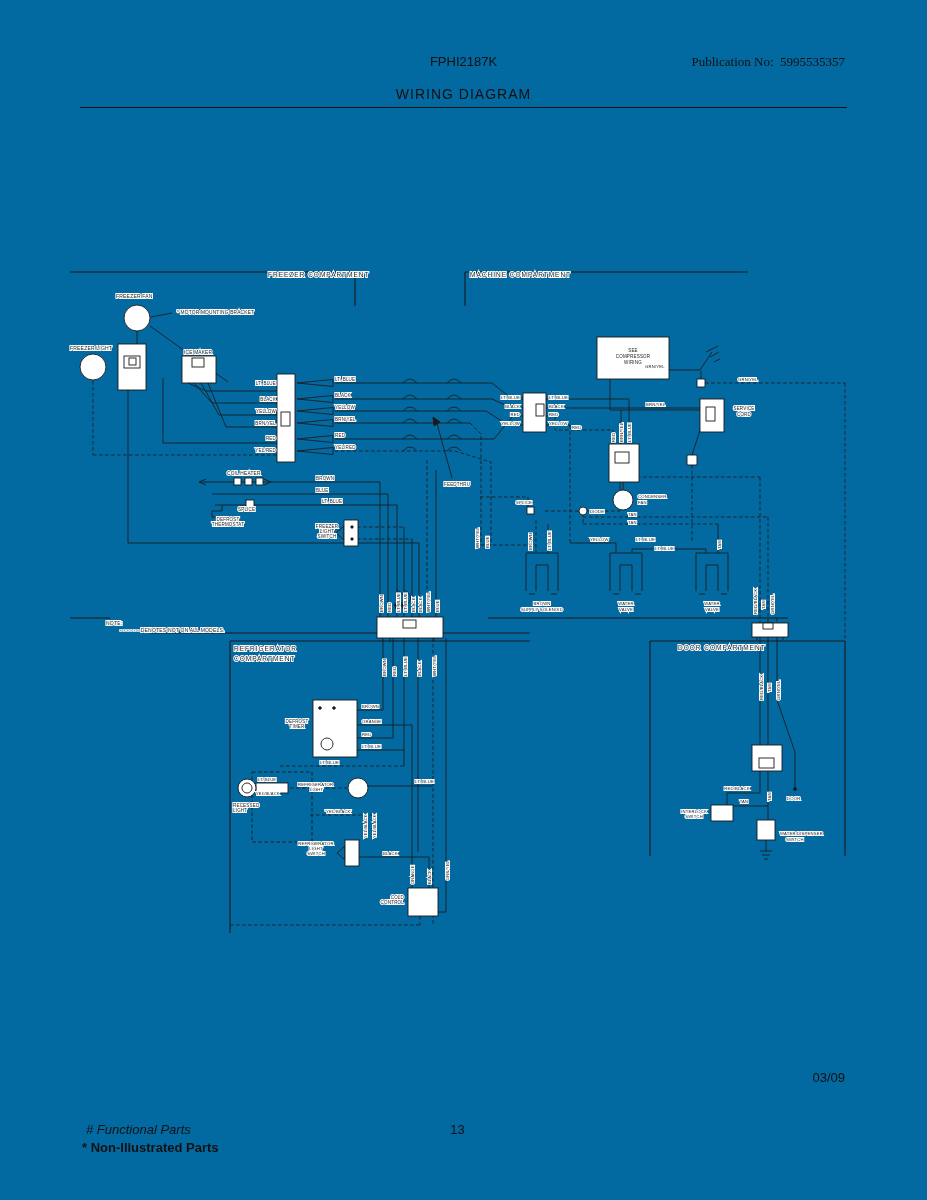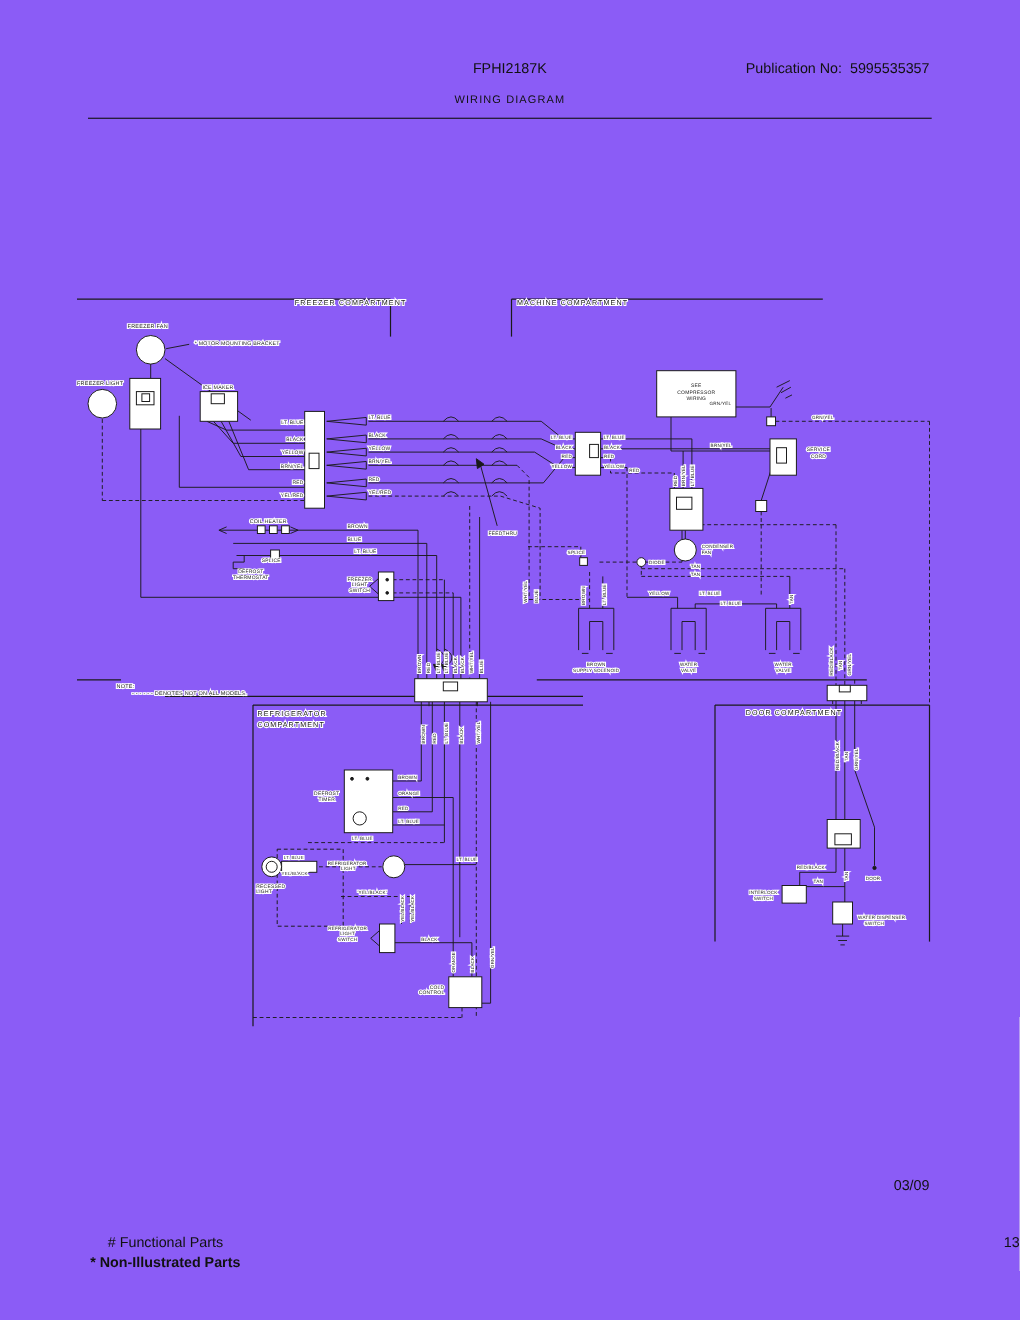--- a/index.html
+++ b/index.html
@@ -1,26 +1,26 @@
 <!DOCTYPE html>
 <html><head>
 <meta charset="utf-8">
 <style>
   html,body{margin:0;padding:0;background:#e8e8e8;}
-  #page{position:relative;width:927px;height:1200px;background:#8b5cf6;margin:0 auto;
+  #page{position:relative;width:927px;height:1200px;background:#0369a1;margin:0 auto;
         font-family:"Liberation Sans",sans-serif;color:#111;overflow:hidden;}
   .hdr{position:absolute;font-size:13px;color:#111;white-space:pre;}
   #model{top:54px;left:0;right:0;text-align:center;}
-  #pub{top:54px;right:82px;text-align:right;}
-  #title{top:86px;left:0;right:0;text-align:center;font-size:10px;letter-spacing:1px;}
+  #pub{top:54px;right:82px;text-align:right;font-family:Liberation Serif, serif;}
+  #title{top:86px;left:0;right:0;text-align:center;font-size:14px;letter-spacing:1px;}
   #rule{position:absolute;top:107px;left:80px;width:767px;height:1px;background:#111;}
   .ftr{position:absolute;font-size:13px;color:#111;}
-  #fp{left:98px;top:1122px;}
+  #fp{left:86px;top:1122px;font-style:italic;}
   #nip{left:82px;top:1140px;font-weight:bold;}
-  #pg{left:0;right:0;top:1122px;text-align:right;}
+  #pg{left:0;right:12px;top:1122px;text-align:center;}
   #dt{right:82px;top:1070px;}
   #diagram{position:absolute;left:0;top:0;}
   svg text{font-family:"Liberation Sans",sans-serif;fill:#1a1a1a;
            paint-order:stroke;stroke:#ffffff;stroke-width:2px;letter-spacing:.2px;}
   svg text.big{letter-spacing:1px;}
 </style>
 </head>
 <body>
 
 <div id="page">

